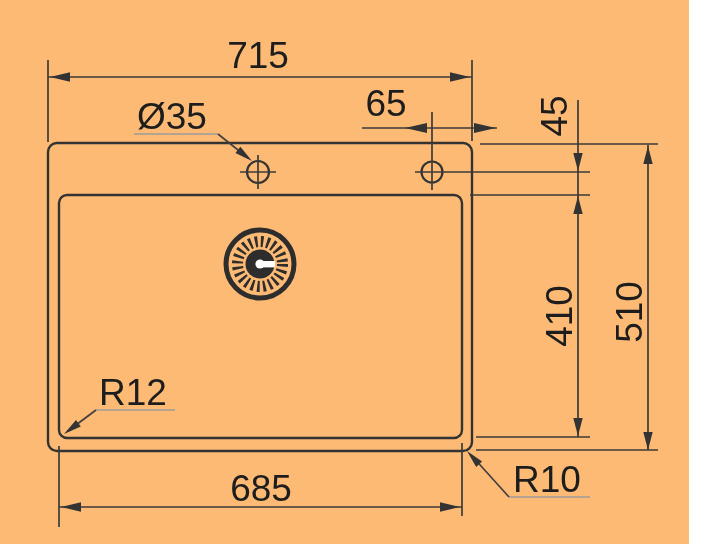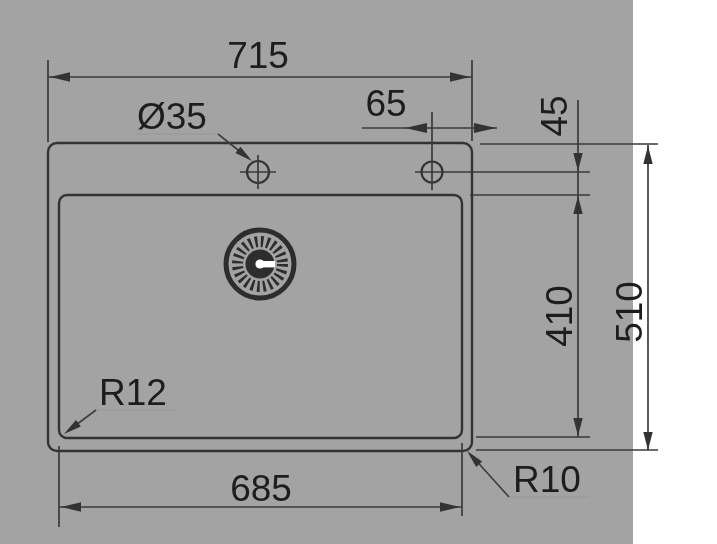--- a/index.html
+++ b/index.html
@@ -5,23 +5,23 @@
   html, body {
     margin: 0;
     padding: 0;
     background: #ffffff;
     width: 717px;
     height: 544px;
     overflow: hidden;
   }
   .drawing-wrap {
     position: relative;
-    width: 633px;
+    width: 689px;
     height: 544px;
-    background: #a3a3a3;
+    background: #fdba74;
   }
   svg.techdraw {
     display: block;
     filter: blur(0.3px);
     font-family: "Liberation Sans", sans-serif;
   }
   .dim-text {
     font-size: 37px;
     fill: #1d1d1d;
     font-family: "Liberation Sans", sans-serif;

